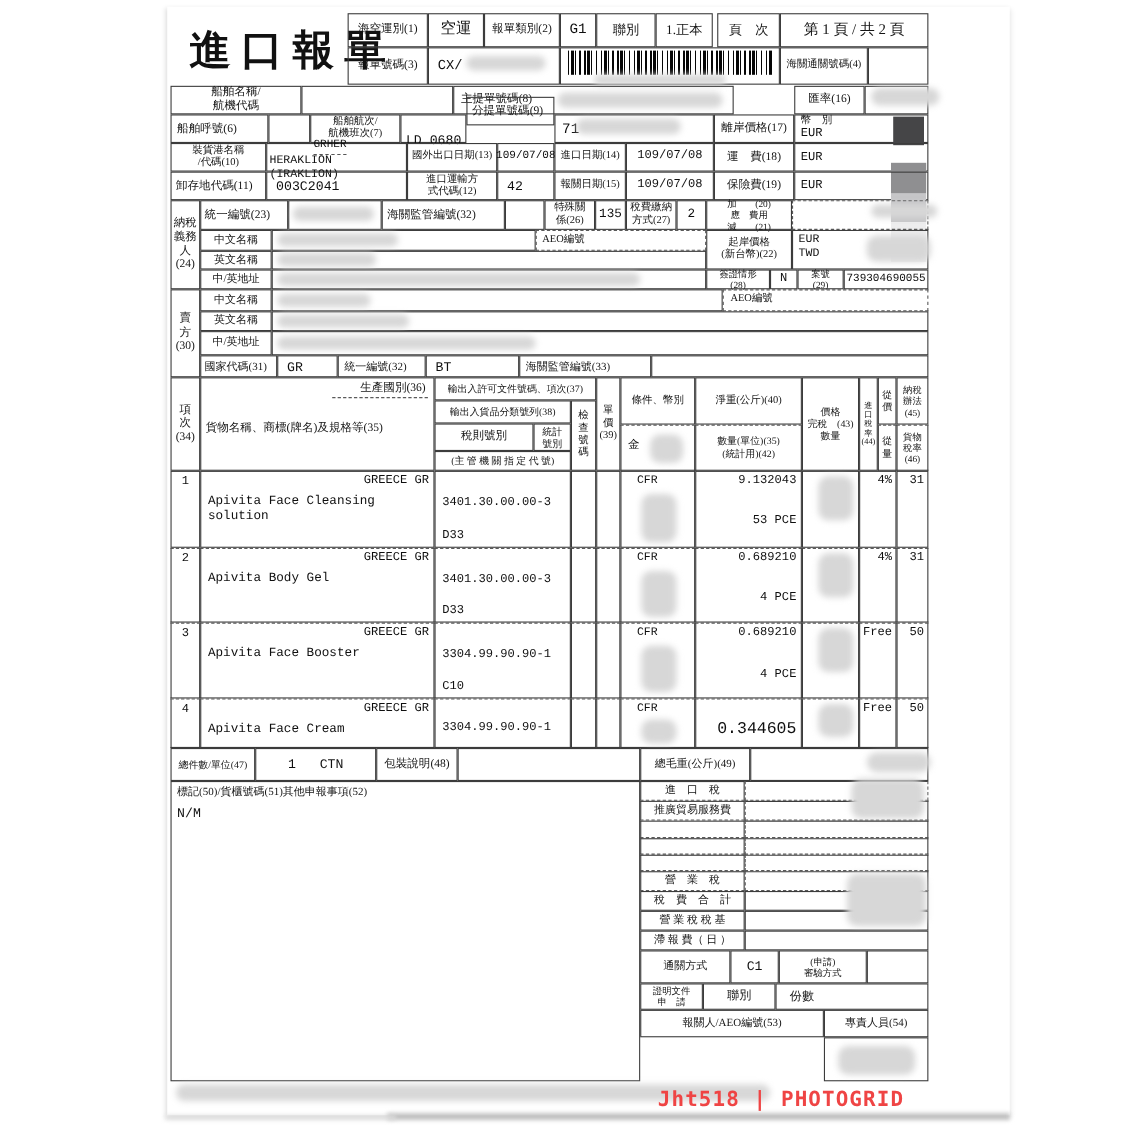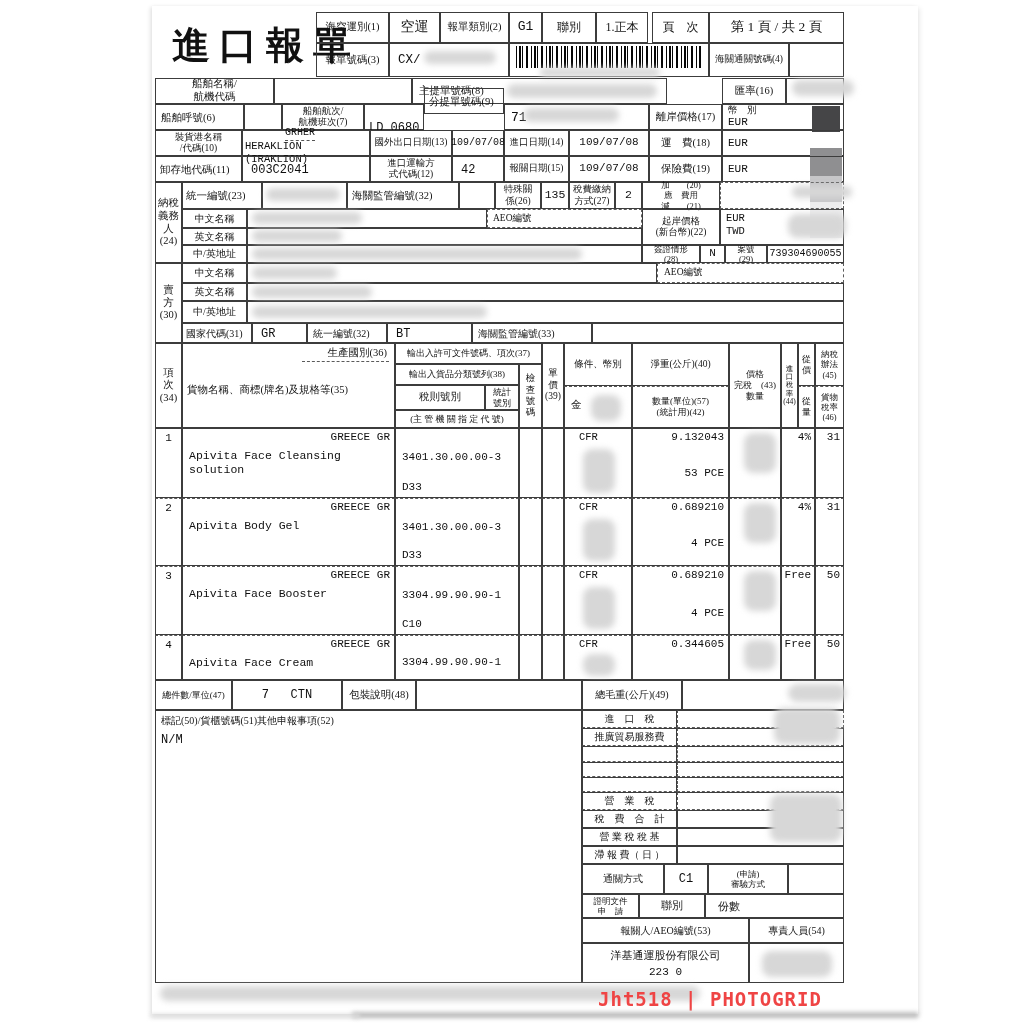--- a/index.html
+++ b/index.html
@@ -188,21 +188,21 @@
   <div class="c cc L" style="left:243px;top:404px;width:124px;height:18px;font-size:9px">(主 管 機 關 指 定 代 號)</div>
   <div class="c cc L p" style="left:390px;top:337px;width:22px;height:85px;font-size:9.5px">單
 價
 (39)</div>
   <div class="c cc L" style="left:412px;top:337px;width:68px;height:43px;font-size:9.5px">條件、幣別</div>
   <div class="c td" style="left:412px;top:380px;width:68px;height:42px">
     <span class="L" style="position:absolute;left:6px;top:12px">金</span>
     <div class="b" style="left:26px;top:8px;width:30px;height:26px"></div>
   </div>
   <div class="c cc L" style="left:480px;top:337px;width:97px;height:43px;font-size:9.5px">淨重(公斤)(40)</div>
-  <div class="c cc L p td" style="left:480px;top:380px;width:97px;height:42px;font-size:9px">數量(單位)(57)
+  <div class="c cc L p td" style="left:480px;top:380px;width:97px;height:42px;font-size:9px">數量(單位)(35)
 (統計用)(42)</div>
   <div class="c cc L p" style="left:577px;top:337px;width:52px;height:85px;font-size:9px">價格
 完稅　(43)
 數量</div>
   <div class="c cc L p" style="left:629px;top:337px;width:17px;height:85px;font-size:7.5px;line-height:1.1">進
 口
 稅
 率
 (44)</div>
   <div class="c cc L p" style="left:646px;top:337px;width:17px;height:43px;font-size:9px">從
@@ -312,34 +312,34 @@
   <div class="c td" style="left:243px;top:629px;width:124px;height:45px">
     <span class="V" style="position:absolute;left:6px;top:20px;font-size:11px">3304.99.90.90-1</span>
   </div>
   <div class="c td" style="left:367px;top:629px;width:23px;height:45px"></div>
   <div class="c td" style="left:390px;top:629px;width:22px;height:45px"></div>
   <div class="c td" style="left:412px;top:629px;width:68px;height:45px">
     <span class="V" style="position:absolute;left:14px;top:2px;font-size:10.5px">CFR</span>
     <div class="b" style="left:18px;top:18px;width:32px;height:22px"></div>
   </div>
   <div class="c td" style="left:480px;top:629px;width:97px;height:45px">
-    <span class="V" style="position:absolute;right:4px;top:2px;font-size:11px">0.344605</span>
+    <span class="V" style="position:absolute;right:4px;top:18px;font-size:15px">0.344605</span>
   </div>
   <div class="c td" style="left:577px;top:629px;width:52px;height:45px">
     <div class="b" style="left:14px;top:4px;width:32px;height:30px"></div>
   </div>
   <div class="c td" style="left:629px;top:629px;width:34px;height:45px">
     <span class="V" style="position:absolute;right:3px;top:2px;font-size:11px">Free</span>
   </div>
   <div class="c td" style="left:663px;top:629px;width:29px;height:45px">
     <span class="V" style="position:absolute;right:3px;top:2px;font-size:11px">50</span>
   </div>
 
   <div class="c cc L" style="left:3px;top:674px;width:77px;height:30px;font-size:9px">總件數/單位(47)</div>
-  <div class="c cc V" style="left:80px;top:674px;width:110px;height:30px;font-size:12px;white-space:pre">7   CTN</div>
+  <div class="c cc V" style="left:80px;top:674px;width:110px;height:30px;font-size:12px;white-space:pre">1   CTN</div>
   <div class="c cc L" style="left:190px;top:674px;width:74px;height:30px">包裝說明(48)</div>
   <div class="c" style="left:264px;top:674px;width:166px;height:30px"></div>
   <div class="c cc L" style="left:430px;top:674px;width:100px;height:30px;font-size:10px">總毛重(公斤)(49)</div>
   <div class="c" style="left:530px;top:674px;width:162px;height:30px"></div>
   <div class="b" style="left:636px;top:678px;width:58px;height:18px"></div>
 
   <div class="c" style="left:3px;top:704px;width:427px;height:273px">
     <span class="L" style="position:absolute;left:5px;top:4px;font-size:10px">標記(50)/貨櫃號碼(51)其他申報事項(52)</span>
     <span class="V" style="position:absolute;left:5px;top:22px;font-size:12px">N/M</span>
   </div>
@@ -373,24 +373,20 @@
 審驗方式</div>
   <div class="c" style="left:636px;top:858px;width:56px;height:30px"></div>
 
   <div class="c cc L p" style="left:430px;top:888px;width:57px;height:24px;font-size:8.5px">證明文件
 申　請</div>
   <div class="c cc L" style="left:487px;top:888px;width:66px;height:24px;font-size:11px">聯別</div>
   <div class="c L" style="left:553px;top:888px;width:139px;height:24px;padding:5px 0 0 12px;font-size:11px">份數</div>
 
   <div class="c cc L" style="left:430px;top:912px;width:167px;height:25px;font-size:10px">報關人/AEO編號(53)</div>
   <div class="c cc L" style="left:597px;top:912px;width:95px;height:25px;font-size:10px">專責人員(54)</div>
-  <div class="c" style="left:430px;top:937px;width:167px;height:40px">
-    <span class="L" style="position:absolute;left:0;right:0;top:5px;text-align:center;font-size:11px">洋基通運股份有限公司</span>
-    <span class="V" style="position:absolute;left:0;right:0;top:22px;text-align:center;font-size:11px">223 0</span>
-  </div>
   <div class="c" style="left:597px;top:937px;width:95px;height:40px">
     <div class="b" style="left:12px;top:7px;width:70px;height:26px"></div>
   </div>
 
   <div class="b" style="left:8px;top:980px;width:540px;height:15px;border-radius:8px"></div>
 
   <div class="wm" style="left:446px;top:982px">Jht518 | PHOTOGRID</div>
 
 </div>
 

